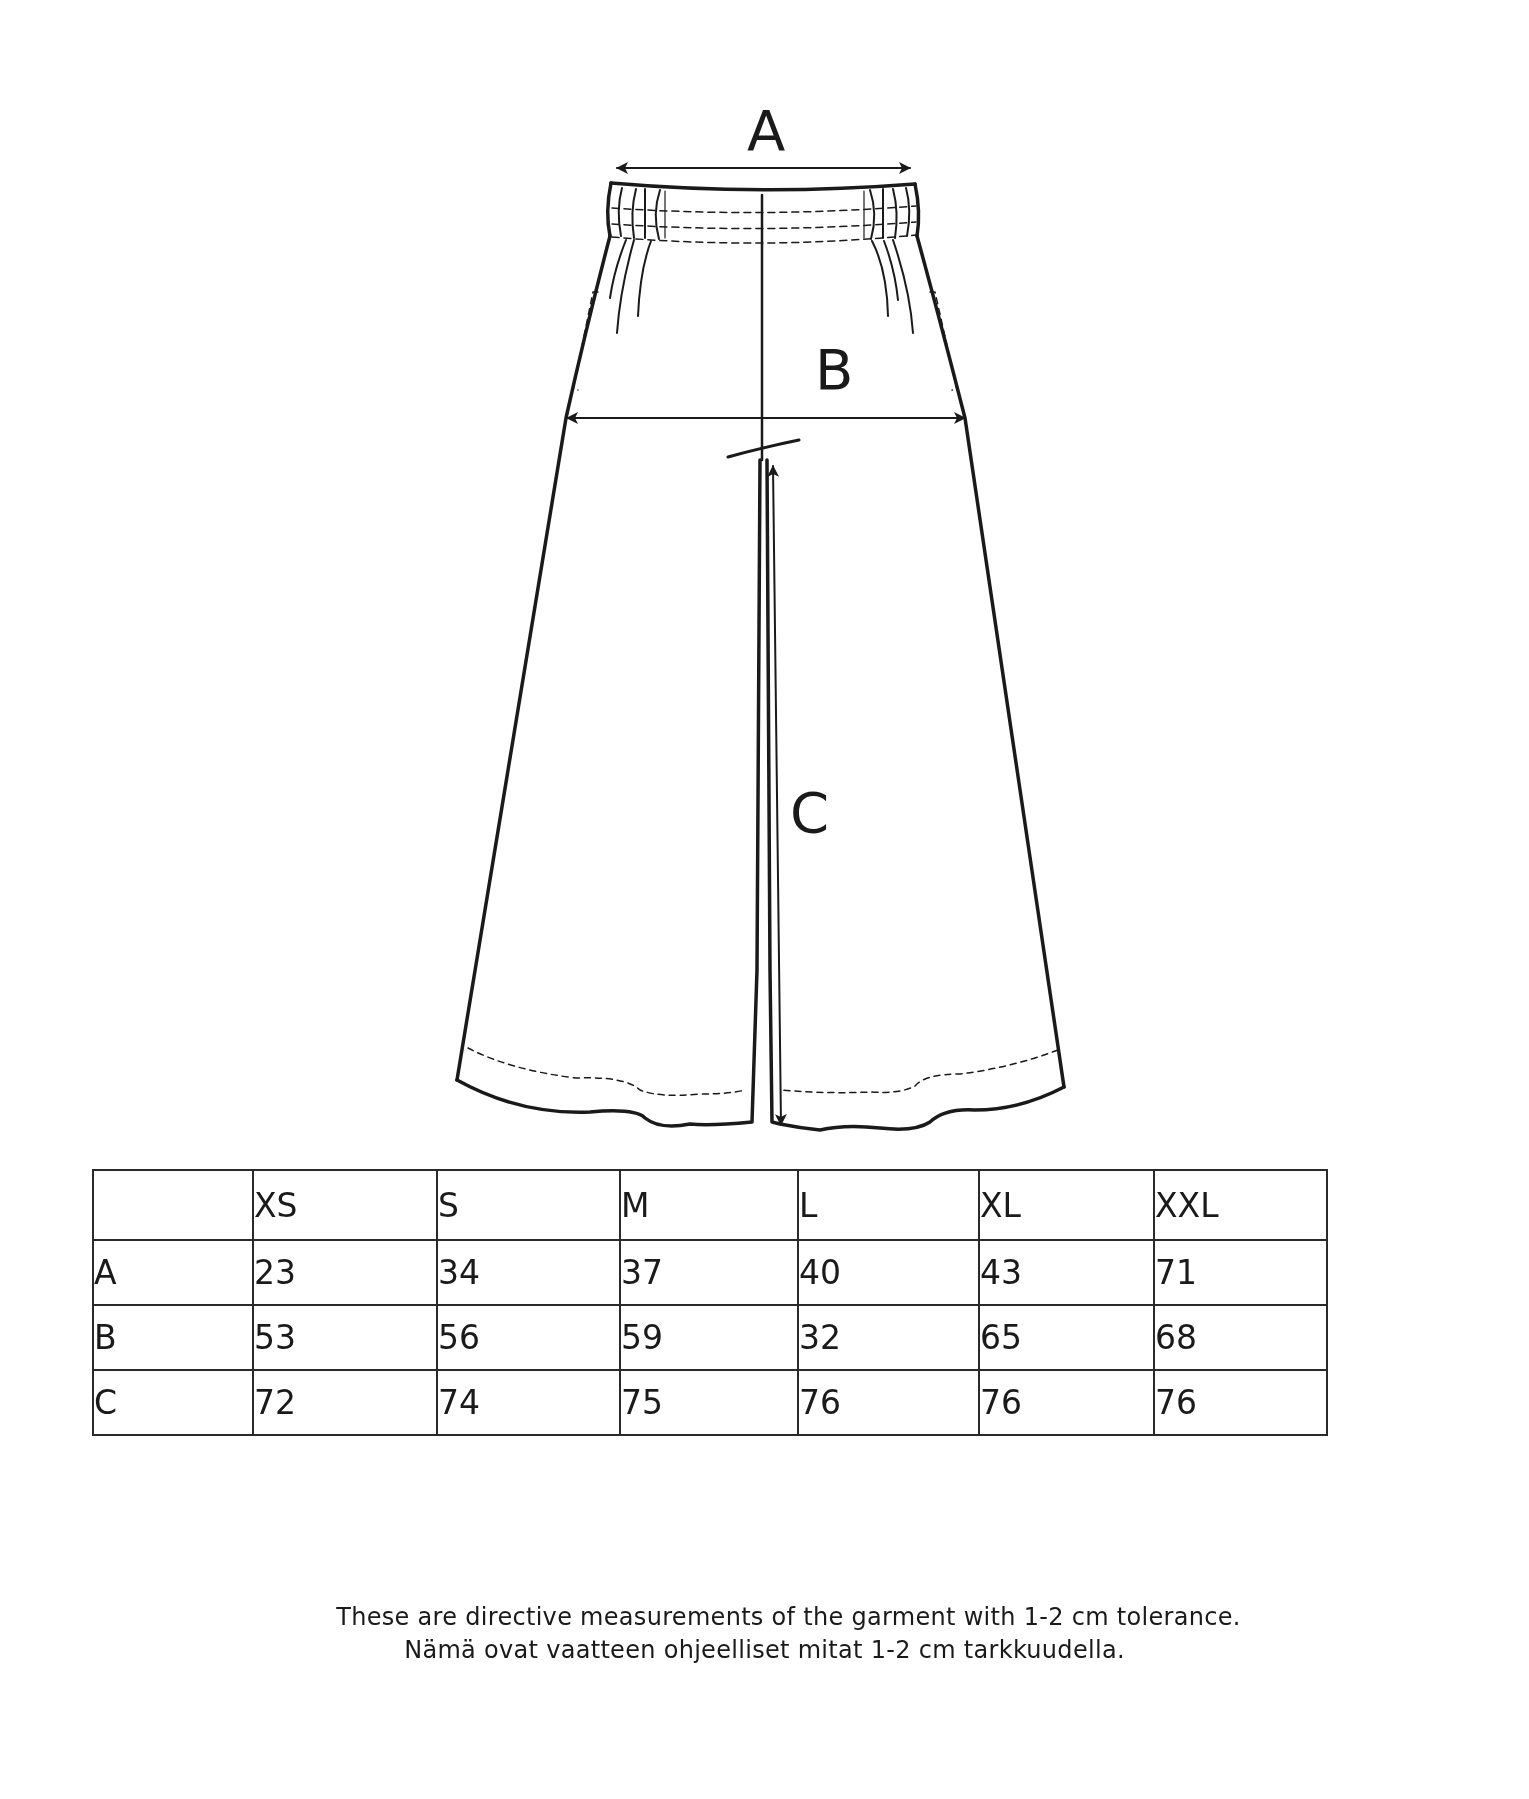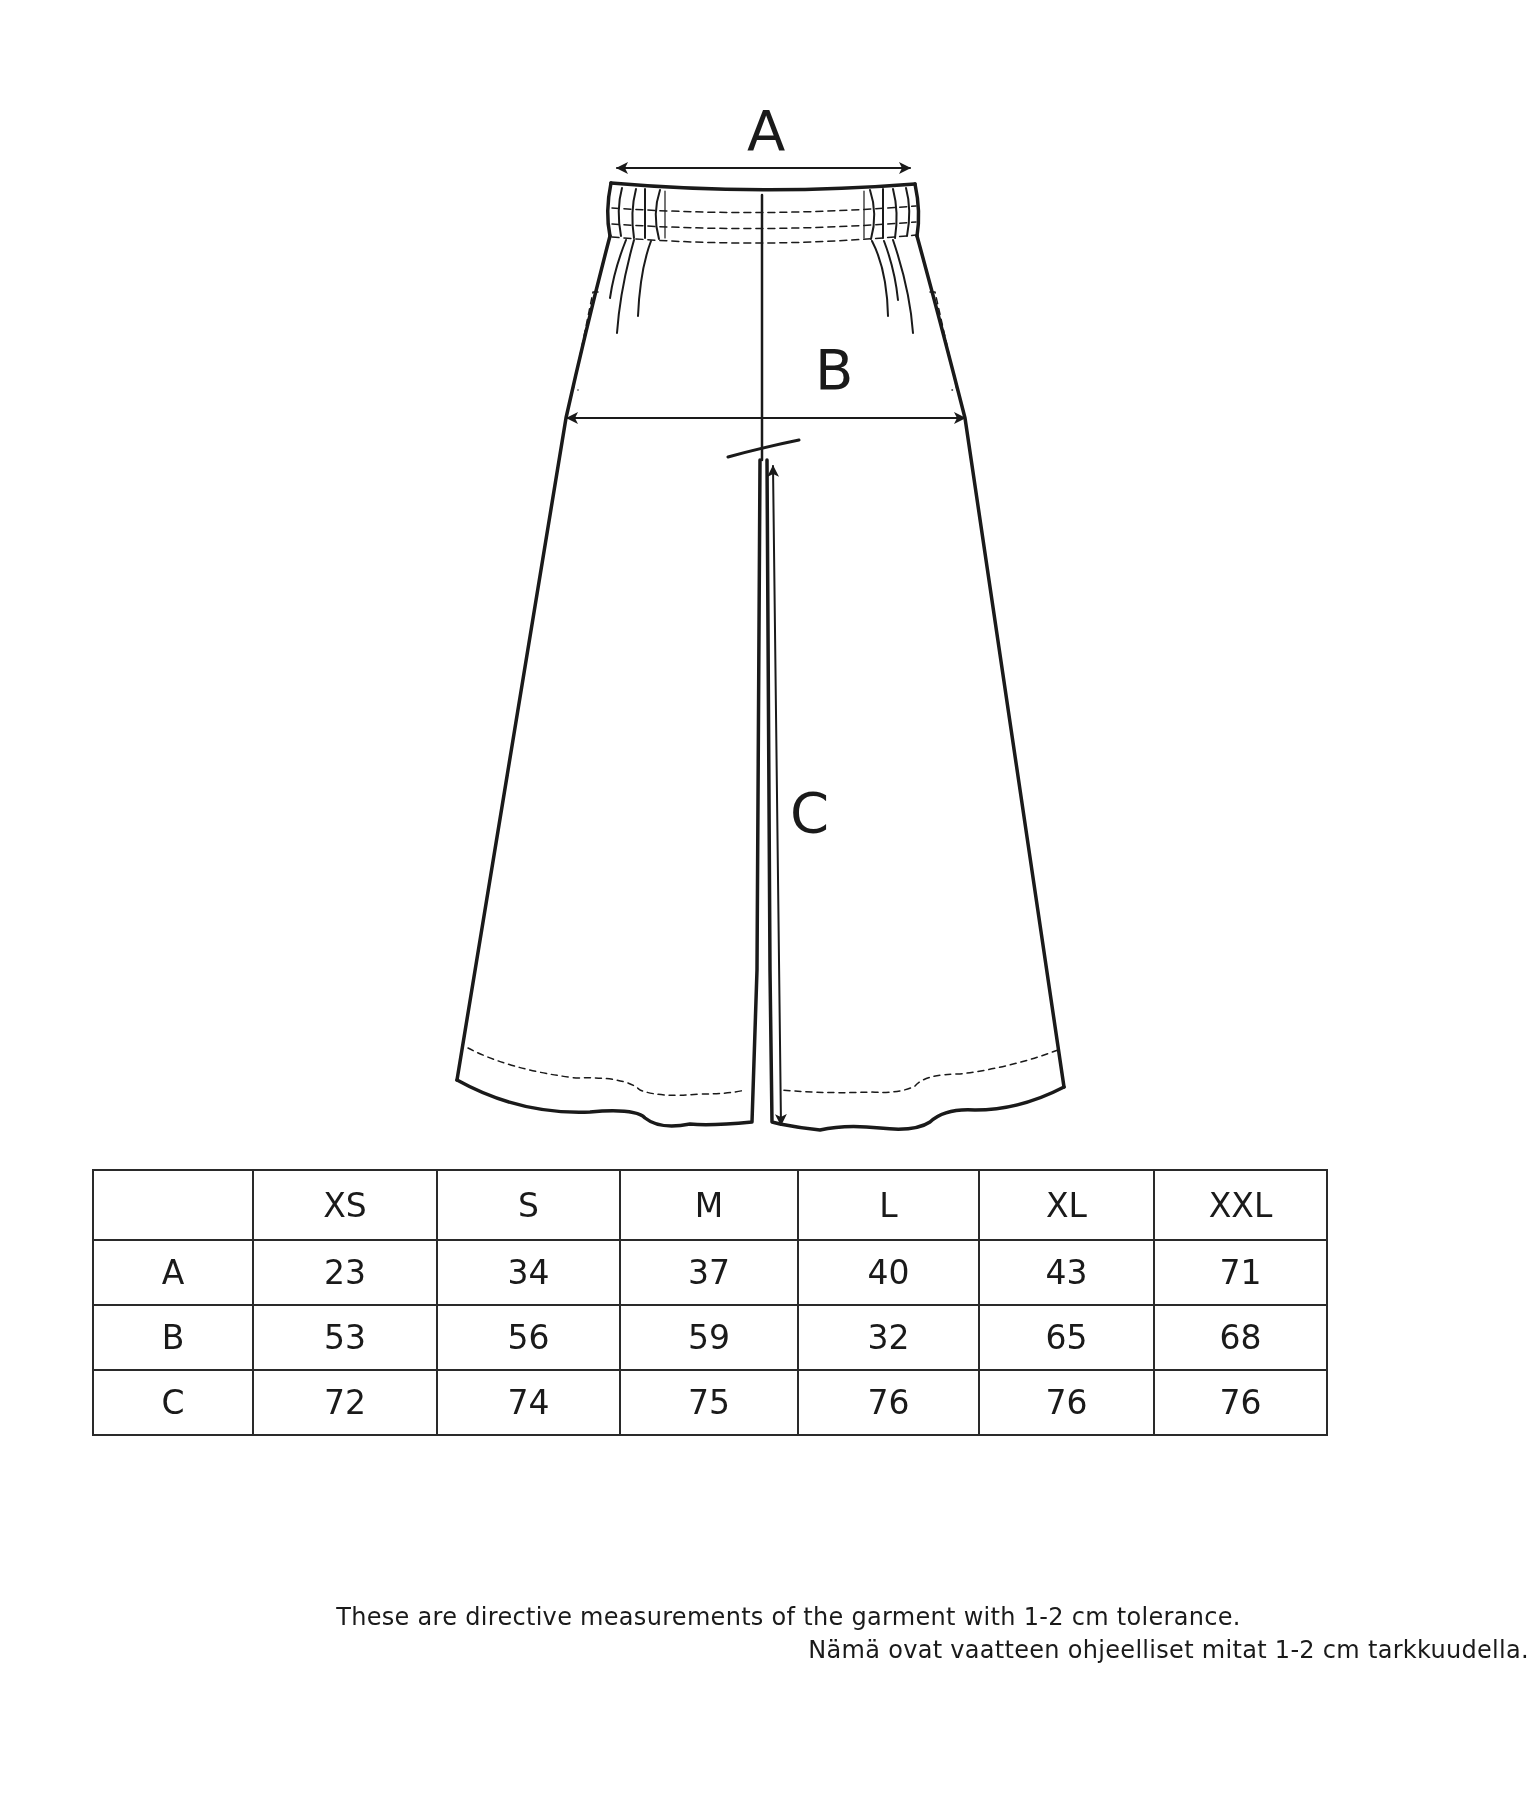--- a/index.html
+++ b/index.html
@@ -3,21 +3,21 @@
 <meta charset="utf-8">
 <style>
   html, body { margin: 0; padding: 0; background: #ffffff; }
   body { width: 1529px; height: 1799px; position: relative; overflow: hidden;
          font-family: "DejaVu Sans", "Liberation Sans", sans-serif; color: #1a1a1a; }
   #diagram { position: absolute; left: 0; top: 0; width: 1529px; height: 1160px; }
   .dim-label { position: absolute; font-size: 56px; line-height: 1; color: #1a1a1a;
                font-family: "DejaVu Sans", "Liberation Sans", sans-serif; }
   #size-table { position: absolute; left: 92px; top: 1169px; border-collapse: collapse;
                 table-layout: fixed; }
-  #size-table td { border: 2.5px solid #2a2a2a; text-align: center; padding: 0;
+  #size-table td { border: 2.5px solid #2a2a2a; text-align: left; padding: 0;
                    font-size: 33px; color: #1a1a1a; }
   #size-table tr.header td { height: 68px; }
   #size-table tr.data td { height: 63px; }
   #size-table td.row-label { }
   .footnote { position: absolute; left: 0; width: 1529px; text-align: center;
               font-size: 24px; color: #1a1a1a; letter-spacing: 0.3px; }
 </style>
 </head>
 <body>
 
@@ -139,13 +139,13 @@
     <td>74</td>
     <td>75</td>
     <td>76</td>
     <td>76</td>
     <td>76</td>
   </tr>
 </tbody>
   </table>
 
 <div class="footnote" style="top:1603px;padding-left:24px;">These are directive measurements of the garment with 1-2 cm tolerance.</div>
-<div class="footnote" style="top:1636px;text-align:right;">Nämä ovat vaatteen ohjeelliset mitat 1-2 cm tarkkuudella.</div>
+<div class="footnote" style="top:1636px;">Nämä ovat vaatteen ohjeelliset mitat 1-2 cm tarkkuudella.</div>
 
 </body></html>

